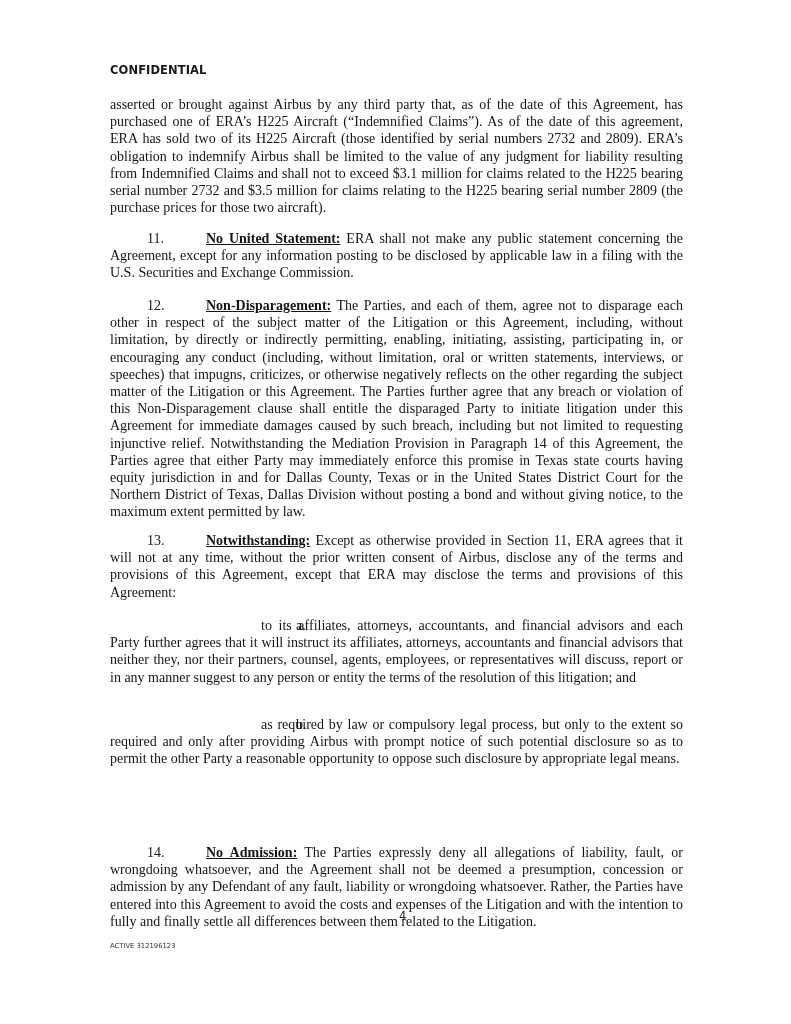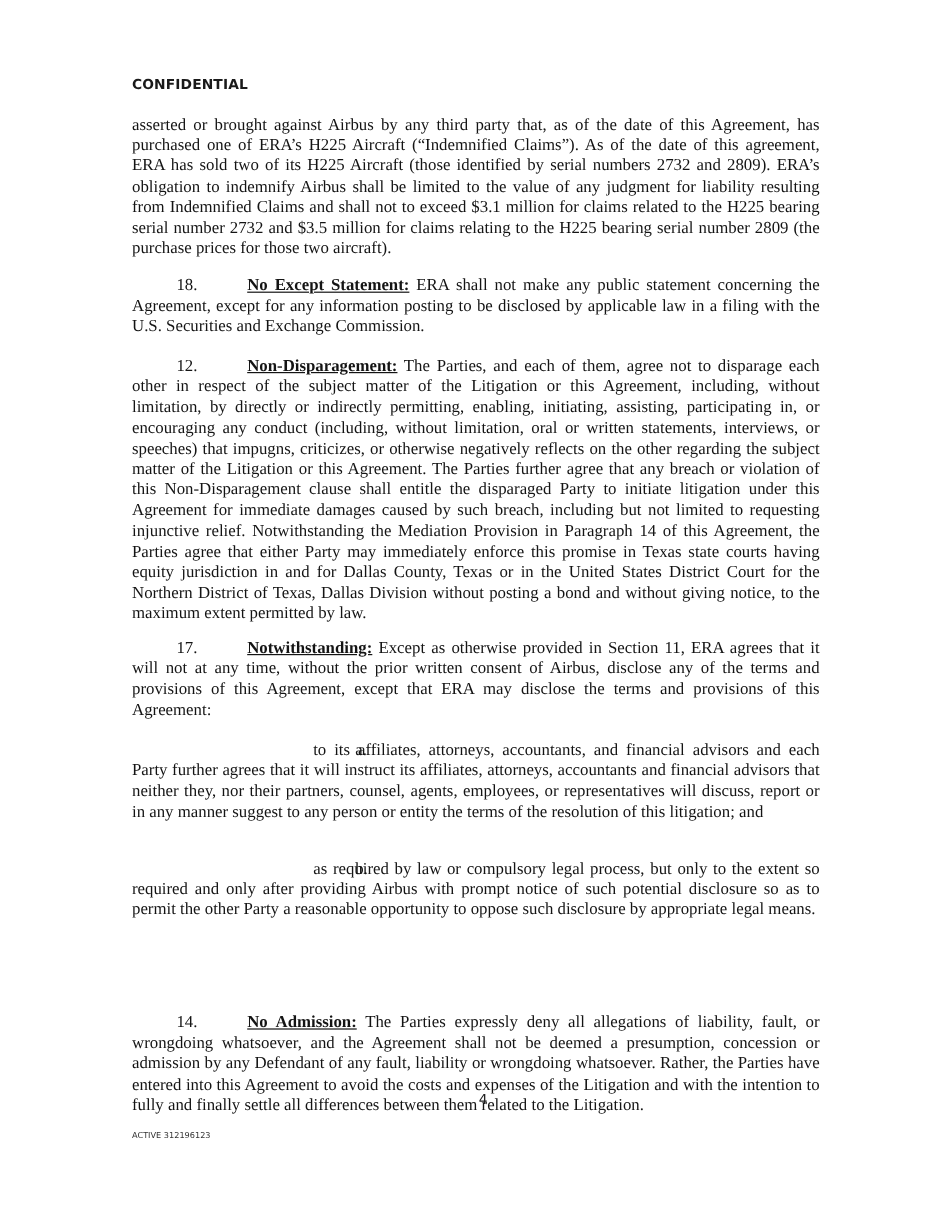--- a/index.html
+++ b/index.html
@@ -30,29 +30,29 @@
 </head>
 <body>
 
 <div class="page">
 
   <div class="header">CONFIDENTIAL</div>
 
   <p class="body-text" style="top:96px;">asserted or brought against Airbus by any third party that, as of the date of this Agreement, has purchased one of ERA’s H225 Aircraft (“Indemnified Claims”).  As of the date of this agreement, ERA has sold two of its H225 Aircraft (those identified by serial numbers 2732 and 2809).  ERA’s obligation to indemnify Airbus shall be limited to the value of any judgment for liability resulting from Indemnified Claims and shall not to exceed $3.1 million for claims related to the H225 bearing serial number 2732 and $3.5 million for claims relating to the H225 bearing serial number 2809 (the purchase prices for those two aircraft).</p>
 
   <p class="body-text" style="top:230px; text-indent:37px;">
-    <span class="num">18.</span><span class="heading">No Except Statement:</span><span>  ERA shall not make any public statement concerning the Agreement, except for any information posting to be disclosed by applicable law in a filing with the U.S. Securities and Exchange Commission.</span>
+    <span class="num">11.</span><span class="heading">No United Statement:</span><span>  ERA shall not make any public statement concerning the Agreement, except for any information posting to be disclosed by applicable law in a filing with the U.S. Securities and Exchange Commission.</span>
   </p>
 
   <p class="body-text" style="top:297px; text-indent:37px;">
     <span class="num">12.</span><span class="heading">Non-Disparagement:</span><span>  The Parties, and each of them, agree not to disparage each other in respect of the subject matter of the Litigation or this Agreement, including, without limitation, by directly or indirectly permitting, enabling, initiating, assisting, participating in, or encouraging any conduct (including, without limitation, oral or written statements, interviews, or speeches) that impugns, criticizes, or otherwise negatively reflects on the other regarding the subject matter of the Litigation or this Agreement.  The Parties further agree that any breach or violation of this Non-Disparagement clause shall entitle the disparaged Party to initiate litigation under this Agreement for immediate damages caused by such breach, including but not limited to requesting injunctive relief.  Notwithstanding the Mediation Provision in Paragraph 14 of this Agreement, the Parties agree that either Party may immediately enforce this promise in Texas state courts having equity jurisdiction in and for Dallas County, Texas or in the United States District Court for the Northern District of Texas, Dallas Division without posting a bond and without giving notice, to the maximum extent permitted by law.</span>
   </p>
 
   <p class="body-text" style="top:532px; text-indent:37px;">
-    <span class="num">17.</span><span class="heading">Notwithstanding:</span><span>  Except as otherwise provided in Section 11, ERA agrees that it will not at any time, without the prior written consent of Airbus, disclose any of the terms and provisions of this Agreement, except that ERA may disclose the terms and provisions of this Agreement:</span>
+    <span class="num">13.</span><span class="heading">Notwithstanding:</span><span>  Except as otherwise provided in Section 11, ERA agrees that it will not at any time, without the prior written consent of Airbus, disclose any of the terms and provisions of this Agreement, except that ERA may disclose the terms and provisions of this Agreement:</span>
   </p>
 
   <p class="body-text" style="top:617px; text-indent:93px;">
     <span class="sub-label">a.</span><span>to its affiliates, attorneys, accountants, and financial advisors and each Party further agrees that it will instruct its affiliates, attorneys, accountants and financial advisors that neither they, nor their partners, counsel, agents, employees, or representatives will discuss, report or in any manner suggest to any person or entity the terms of the resolution of this litigation; and</span>
   </p>
 
   <p class="body-text" style="top:716px; text-indent:93px;">
     <span class="sub-label">b.</span><span>as required by law or compulsory legal process, but only to the extent so required and only after providing Airbus with prompt notice of such potential disclosure so as to permit the other Party a reasonable opportunity to oppose such disclosure by appropriate legal means.</span>
   </p>
 

